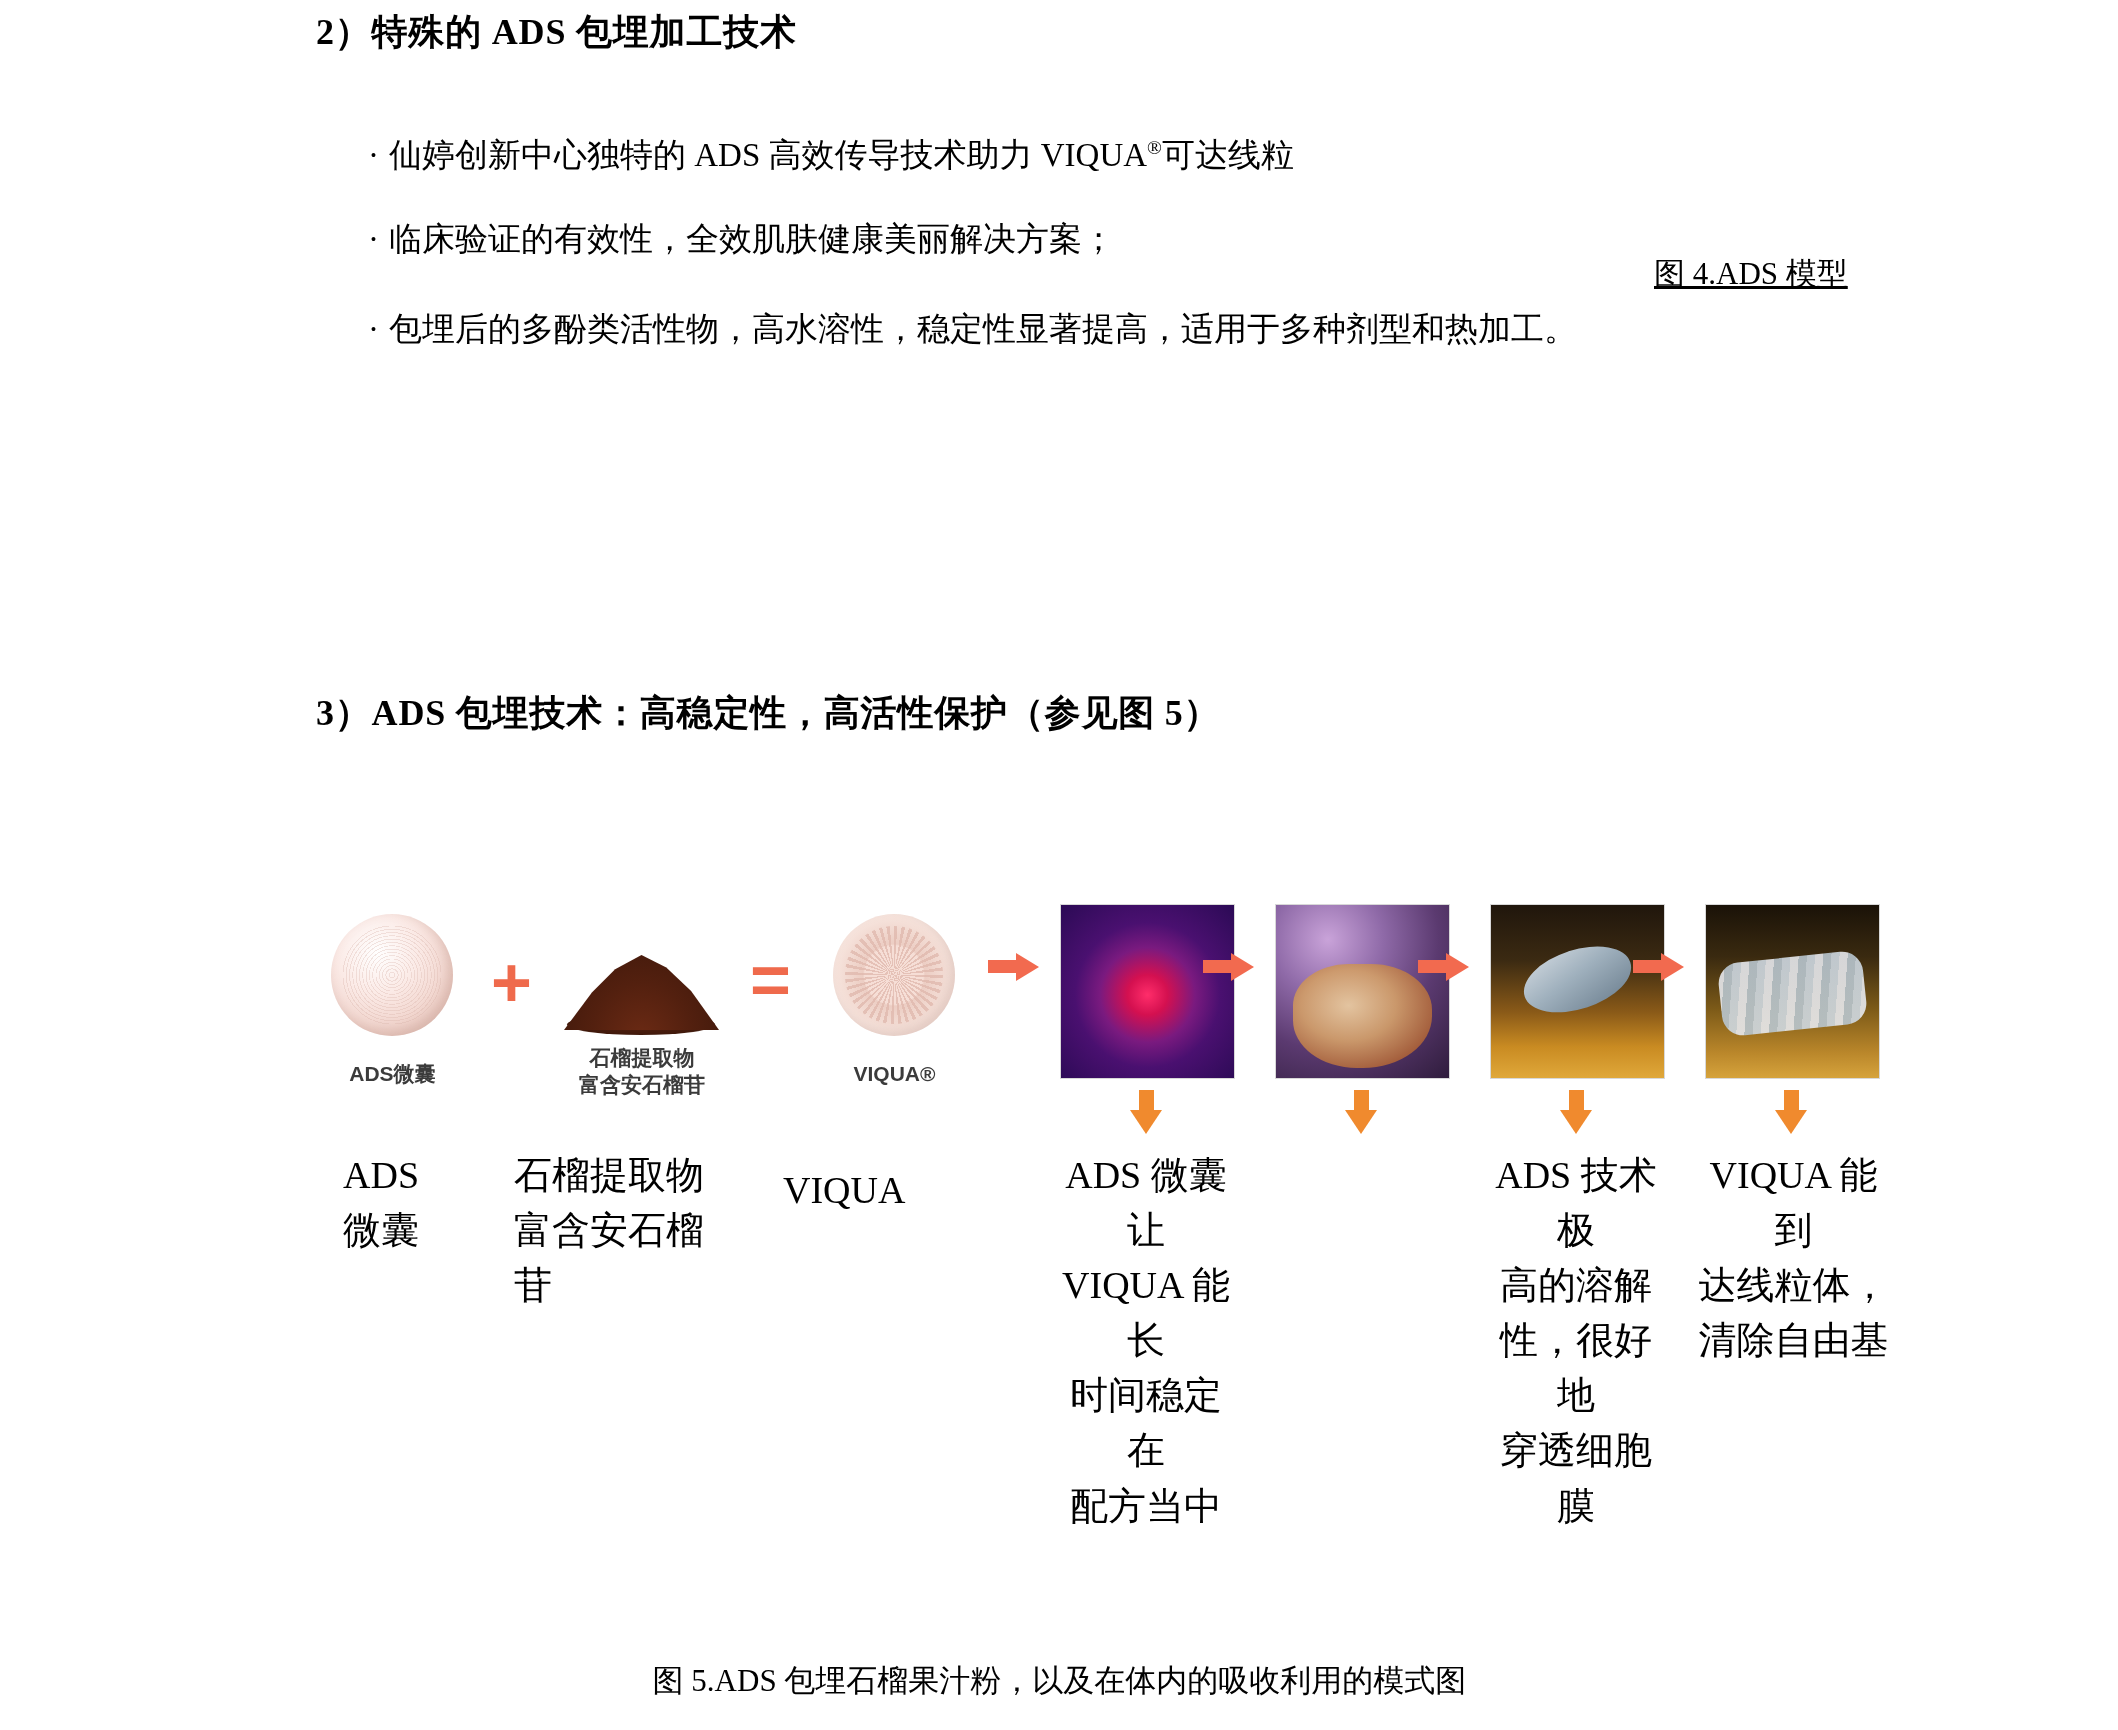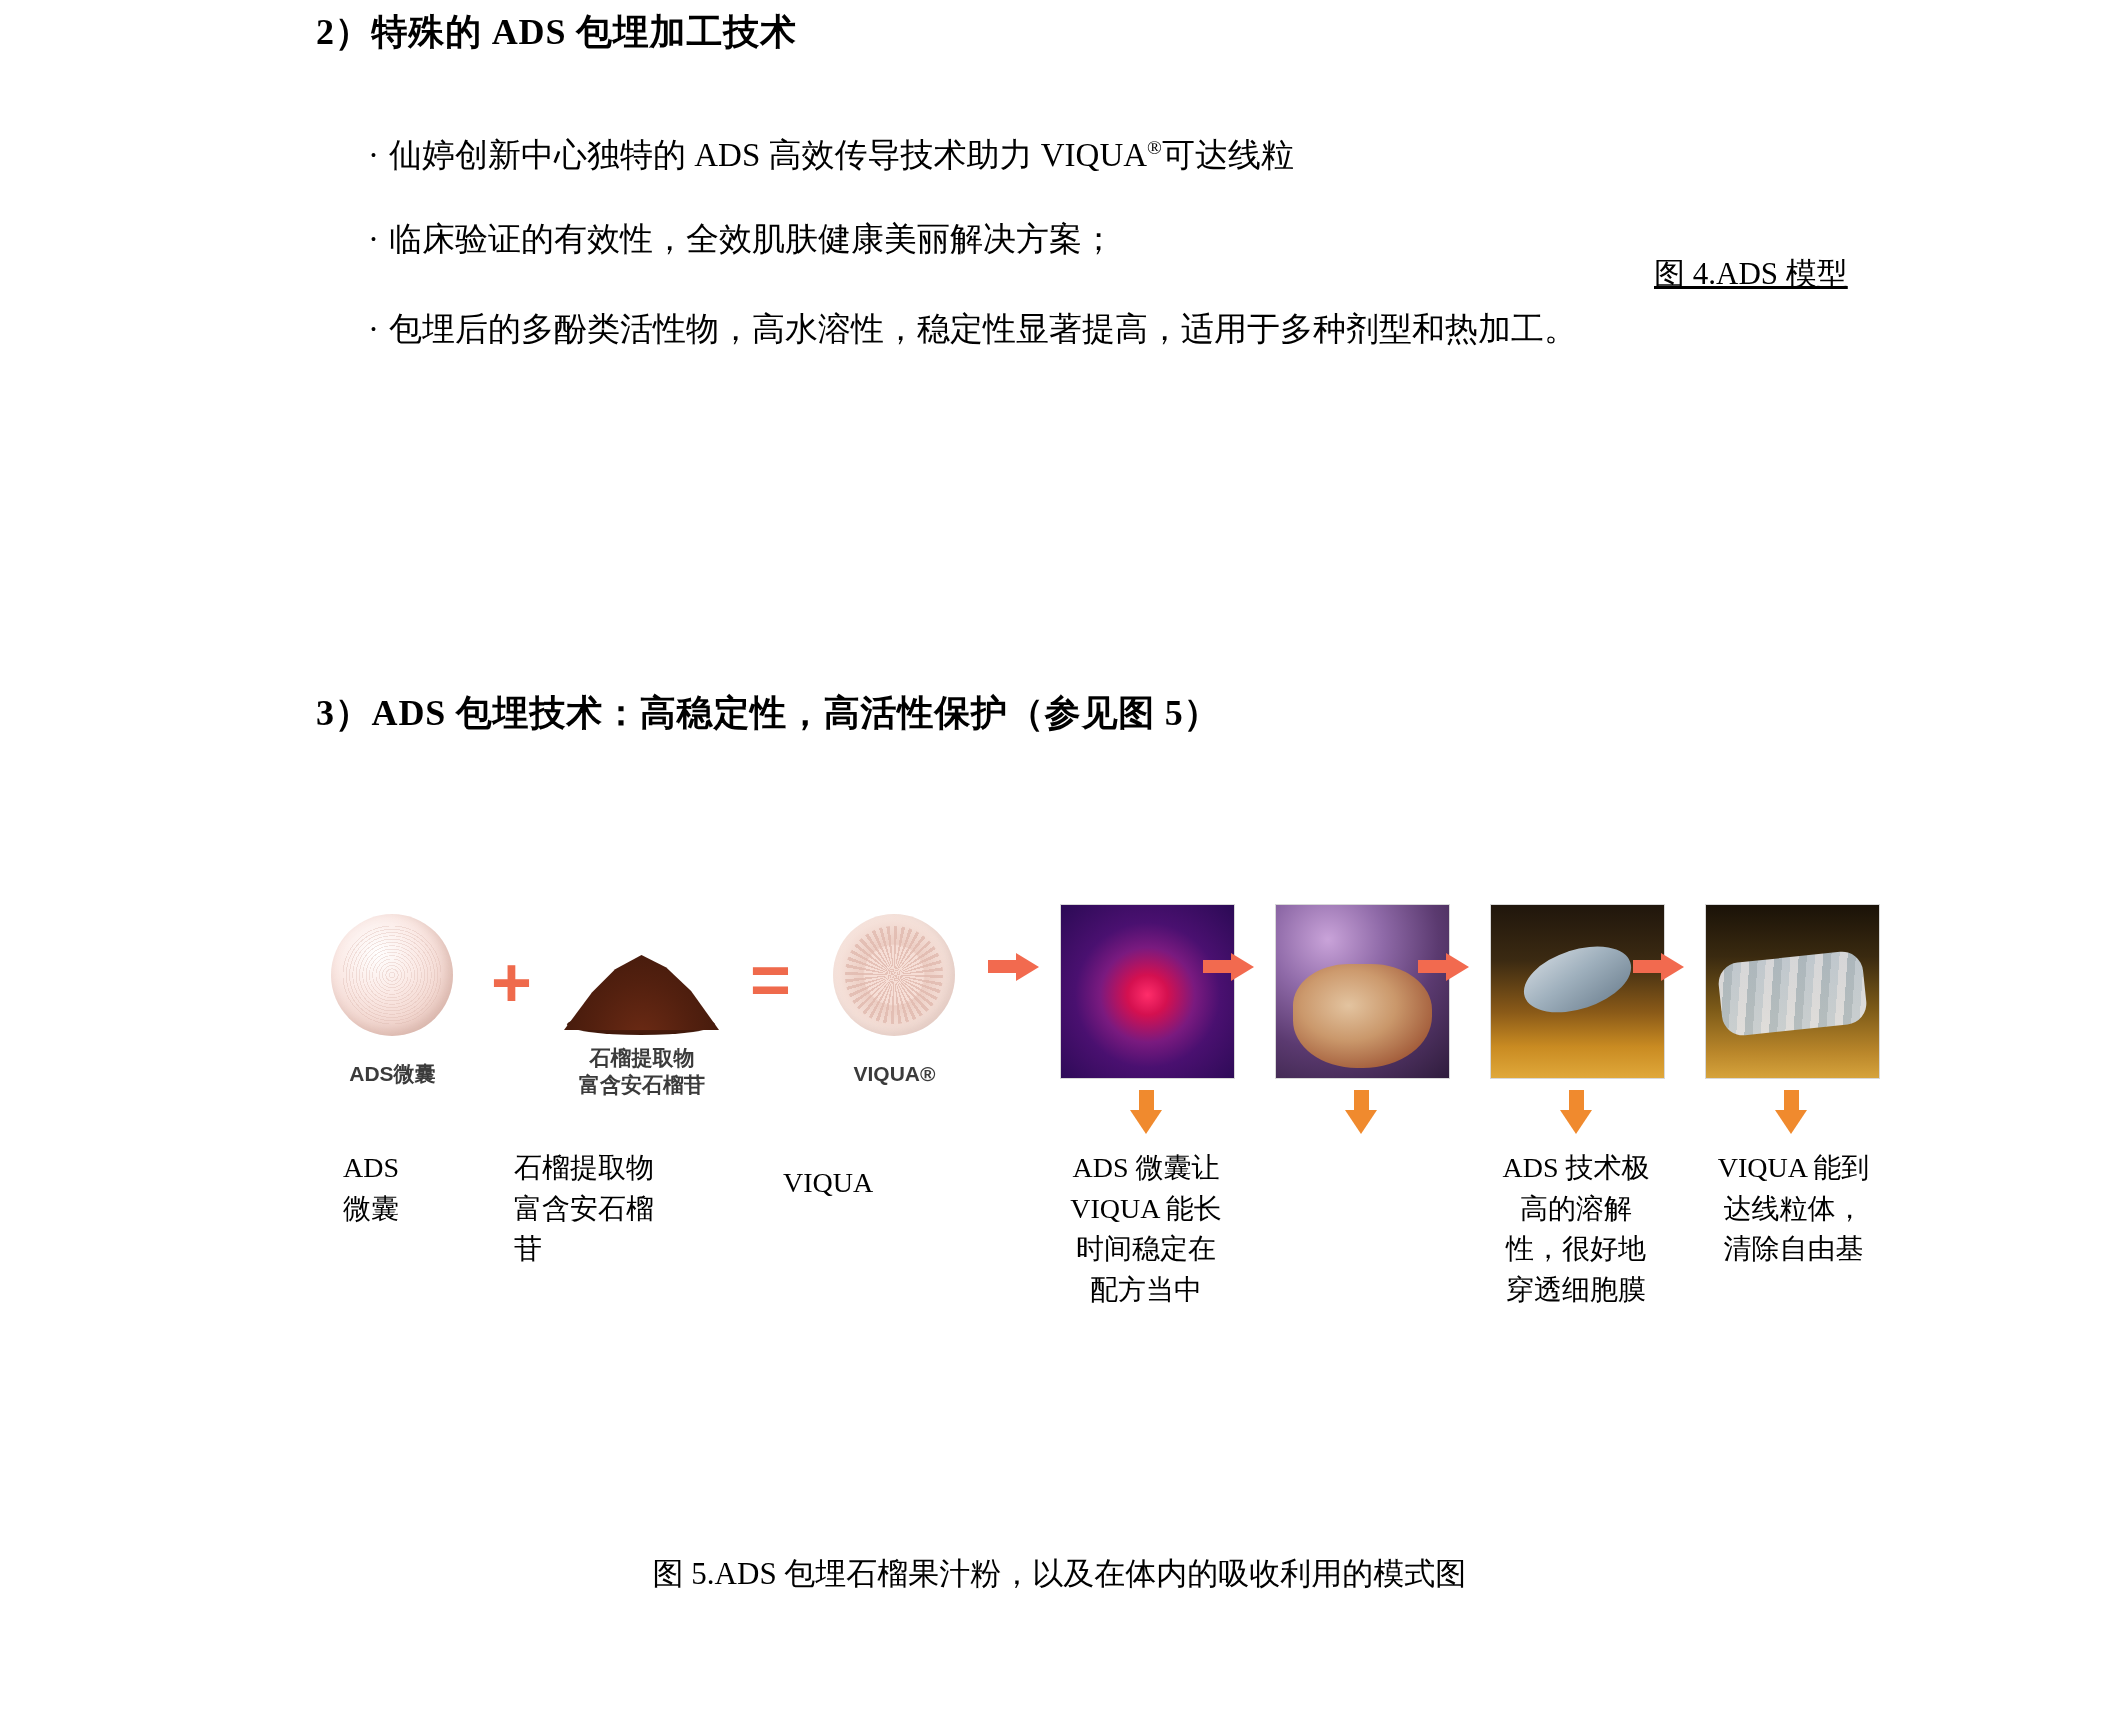--- a/index.html
+++ b/index.html
@@ -298,37 +298,37 @@
     border-top: 24.4px solid #f08a2e;
   }
   #arrow-d1 { left: 820px; }
   #arrow-d2 { left: 1035px; }
   #arrow-d3 { left: 1250px; }
   #arrow-d4 { left: 1465px; }
 
   
   .cap-text {
     position: absolute;
-    font-size: 28px;
+    font-size: 38px;
     line-height: 1.45;
     text-align: center;
   }
   #cap-ads { left: 33px; top: 244px; width: 163px; text-align: left; }
   #cap-pom { left: 204px; top: 244px; width: 244px; text-align: left; }
   #cap-viqua { left: 473px; top: 259px; width: 187px; text-align: left; }
   #cap-1 { left: 743px; top: 244px; width: 186px; }
   #cap-2 { left: 958px; top: 244px; width: 186px; }
   #cap-3 { left: 1173px; top: 244px; width: 186px; }
   #cap-4 { left: 1384px; top: 244px; width: 199px; }
 
   
   #fig5-caption {
     position: absolute;
     left: 0;
-    top: 1553px;
+    top: 1660px;
     width: 2119px;
     text-align: center;
     font-size: 31px;
   }
 </style>
 </head>
 <body>
 
 <div class="page">
 

